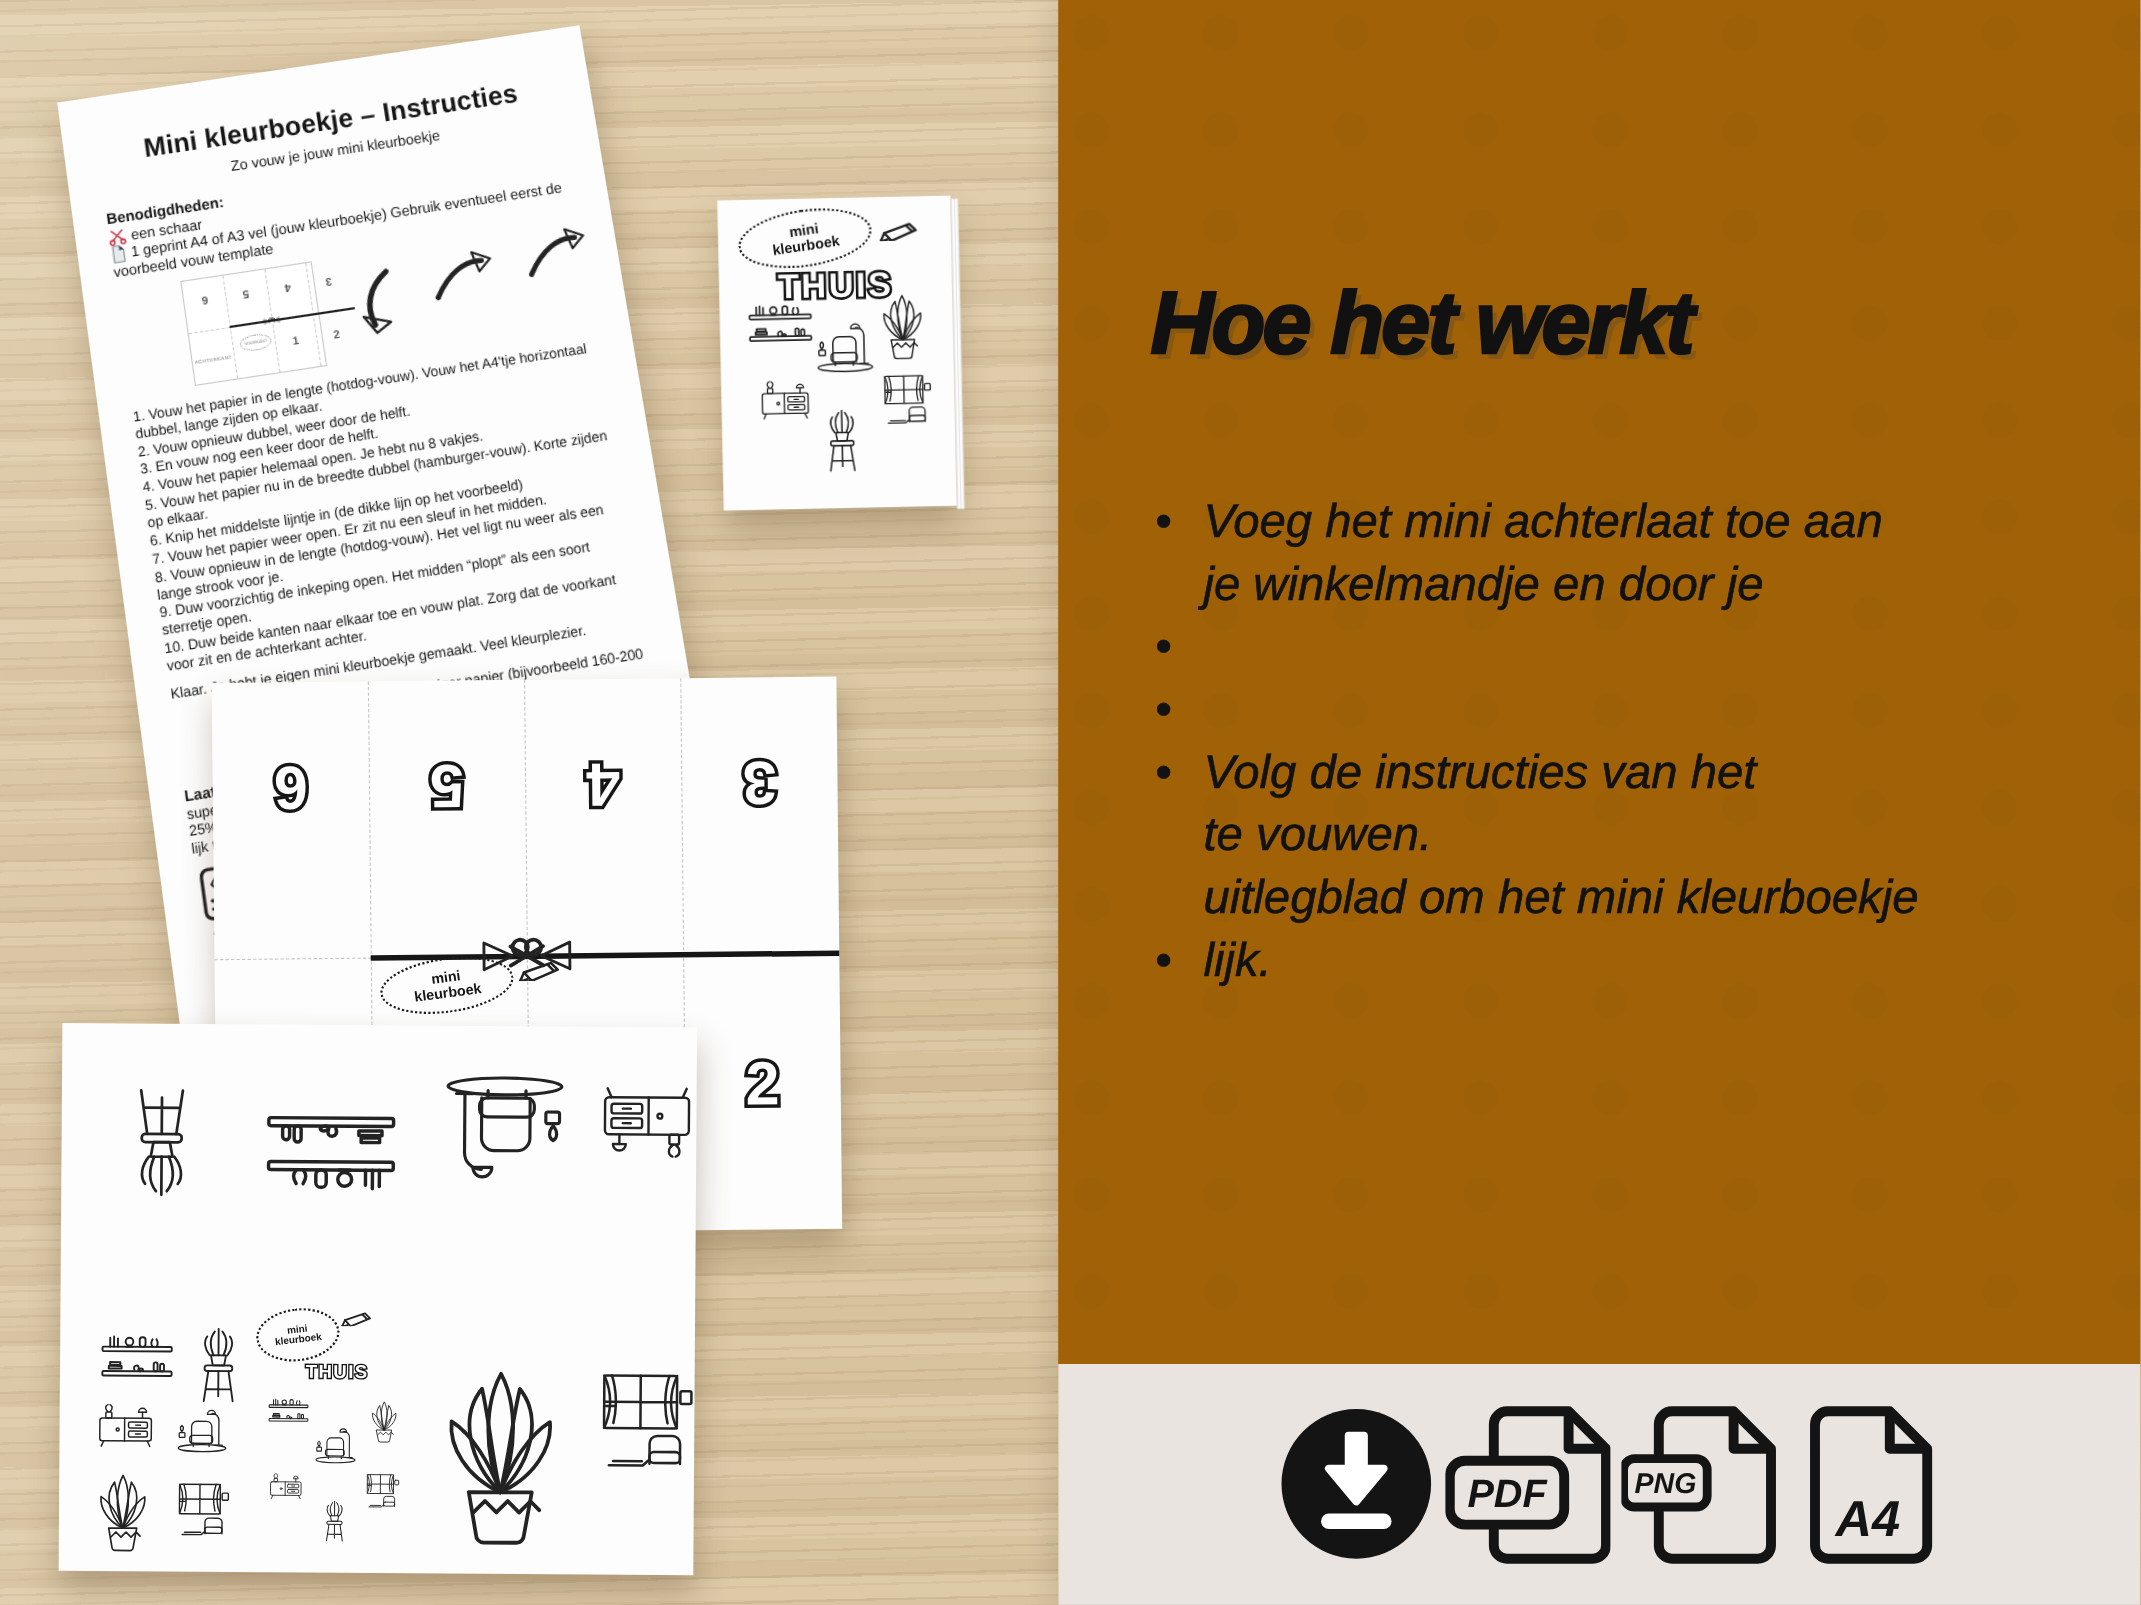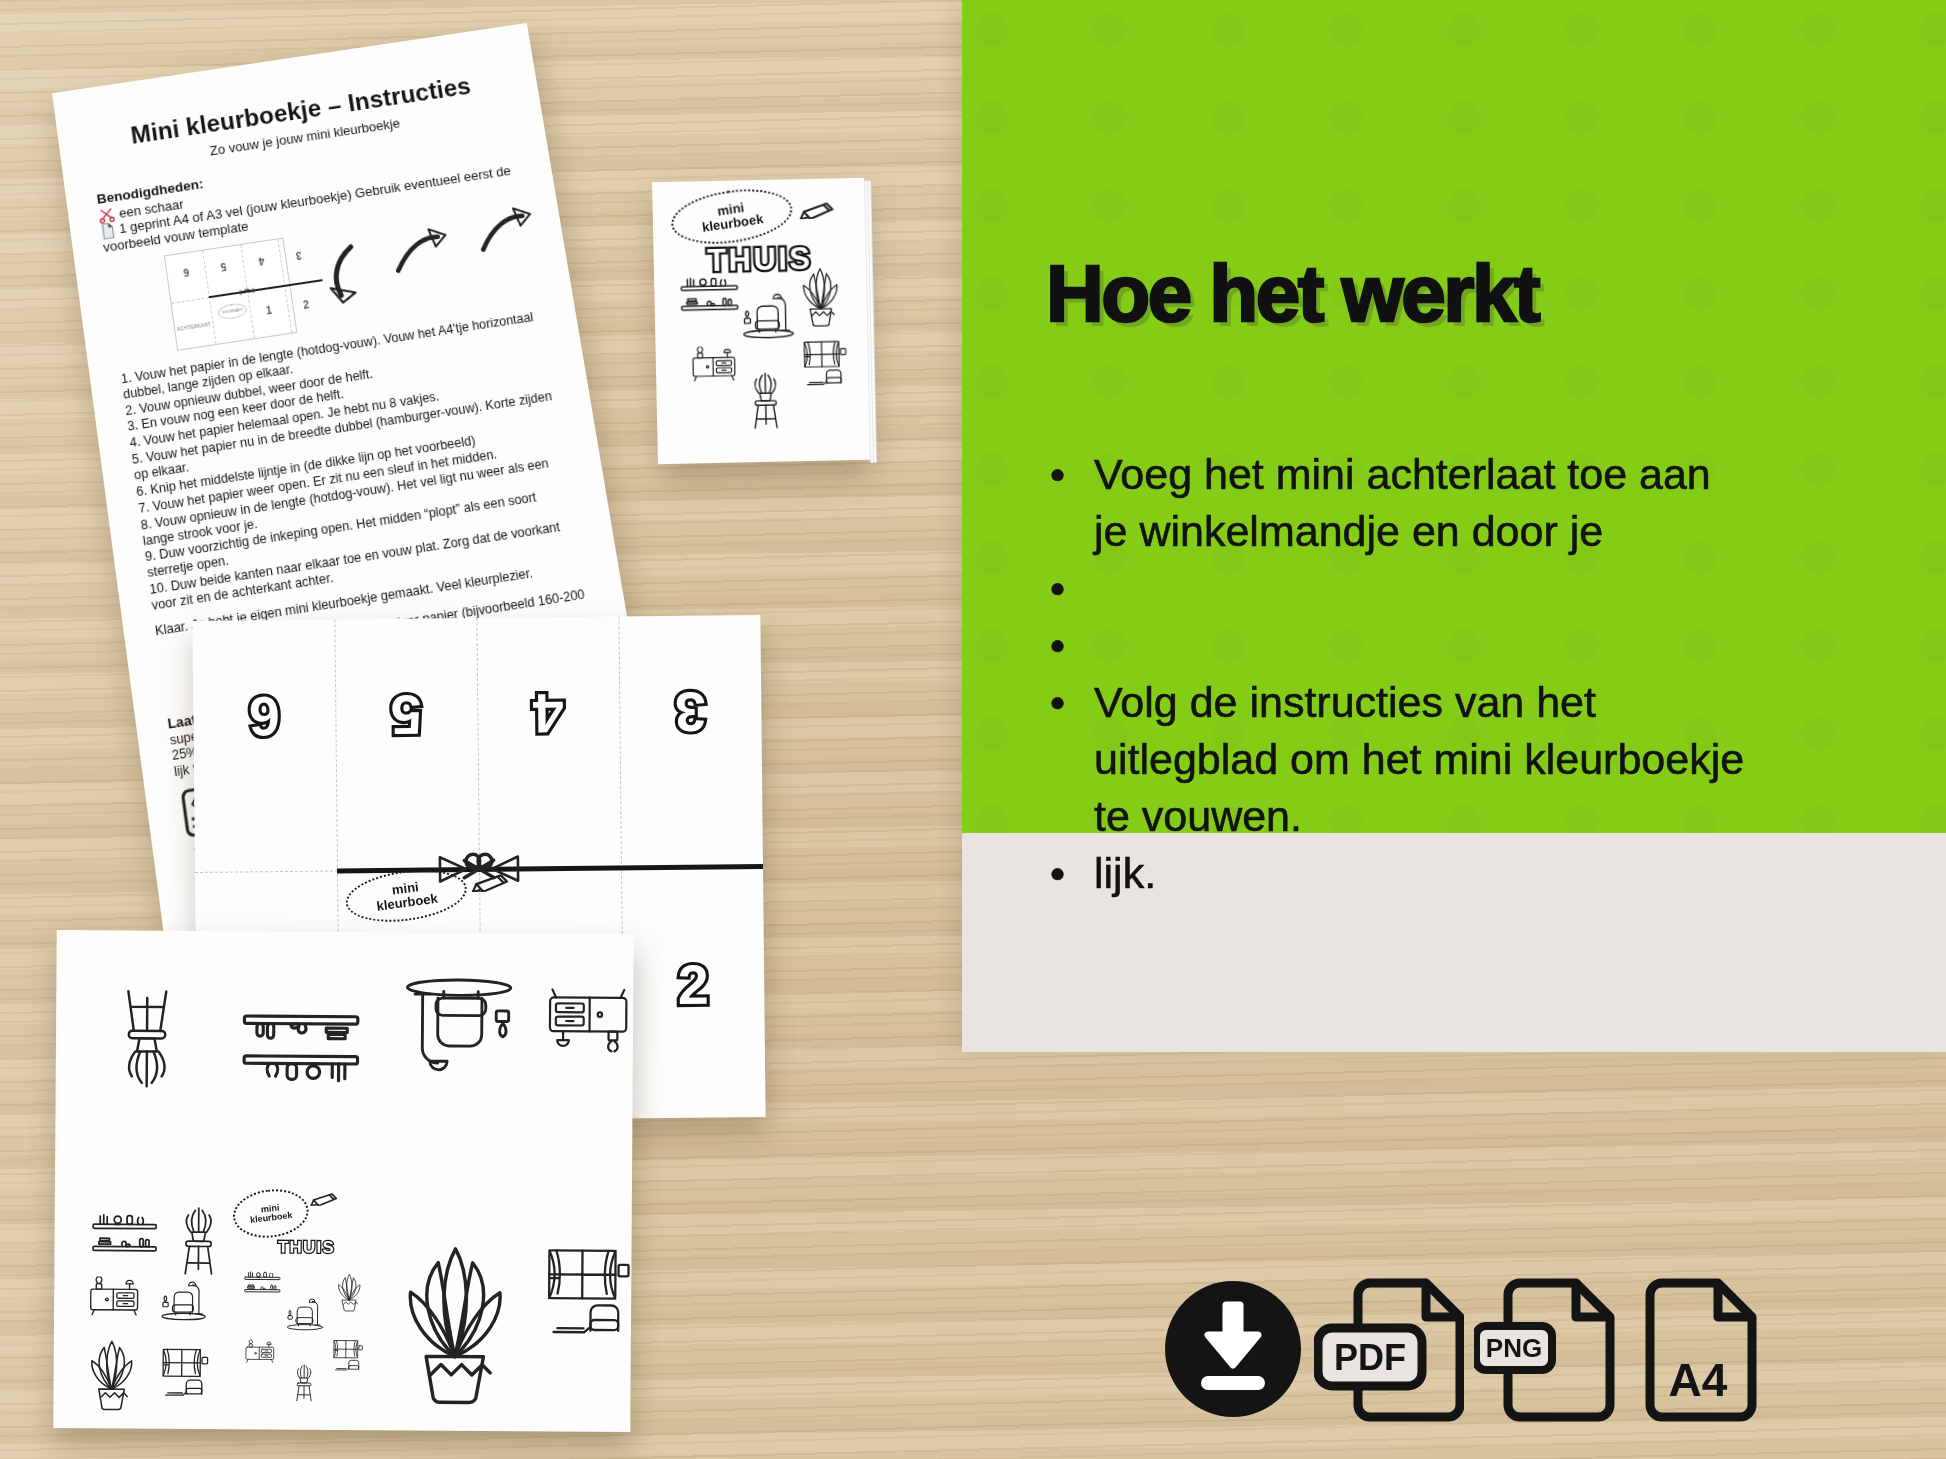--- a/index.html
+++ b/index.html
@@ -58,22 +58,22 @@
   .sheet-template{left:195px;top:618px;width:568px;height:502px;transform:rotate(-.6deg);}
   .tpl-v{position:absolute;top:0;bottom:0;border-left:1.5px dashed #c5c5c5;}
   .tpl-h{position:absolute;left:0;right:0;top:251px;border-top:1.5px dashed #c5c5c5;}
   .tpl-cut{position:absolute;left:142px;top:249px;right:0;height:5px;background:#161616;}
   .tpl-bub{position:absolute;width:64px;height:76px;}
   .tpl-bub.ud{transform:rotate(180deg);}
   
   .sheet-coloring{left:55px;top:932px;width:577px;height:498px;transform:rotate(.4deg);}
   .ud{transform:rotate(180deg);}
   
-  .panel{position:absolute;left:962px;top:0;width:984px;height:1052px;background:#84cc16;
-    box-shadow:-10px 0 20px rgba(0,0,0,.08);}
+  .panel{position:absolute;left:962px;top:0;width:984px;height:1459px;background:#a16207;
+    box-shadow:-10px 0 20px rgba(0,0,0,.08);font-style:italic;}
   .panel-pattern{position:absolute;inset:0;
     background-image:radial-gradient(circle at 30px 30px, rgba(0,0,0,.016) 16px, transparent 17px);
     background-size:118px 88px;}
   .panel-strip{position:absolute;left:0;right:0;bottom:0;height:219px;background:#e9e4df;}
   .hiw-heading{position:absolute;left:84px;top:248px;font-size:80px;font-weight:bold;letter-spacing:-2.5px;
     color:#111;-webkit-text-stroke:2.5px #111;text-shadow:5px 5px 0 rgba(60,60,60,.25);}
   .hiw-bullets{position:absolute;left:88px;top:446px;font-size:43px;line-height:57px;color:#121212;
     -webkit-text-stroke:.6px #121212;}
   .hiw-bullet{display:flex;}
   .hiw-dot{width:44px;flex:none;}
@@ -436,22 +436,22 @@
       <div class="hiw-bullet">
         <div class="hiw-dot">•</div>
       </div>
       <div class="hiw-bullet">
         <div class="hiw-dot">•</div>
       </div>
       <div class="hiw-bullet">
         <div class="hiw-dot">•</div>
         <div>
           <div>Volg de instructies van het</div>
+          <div>te vouwen.</div>
           <div>uitlegblad om het mini kleurboekje</div>
-          <div>te vouwen.</div>
         </div>
       </div>
       <div class="hiw-bullet">
         <div class="hiw-dot">•</div>
         <div>
           <div>lijk.</div>
         </div>
       </div>
     </div>
 

